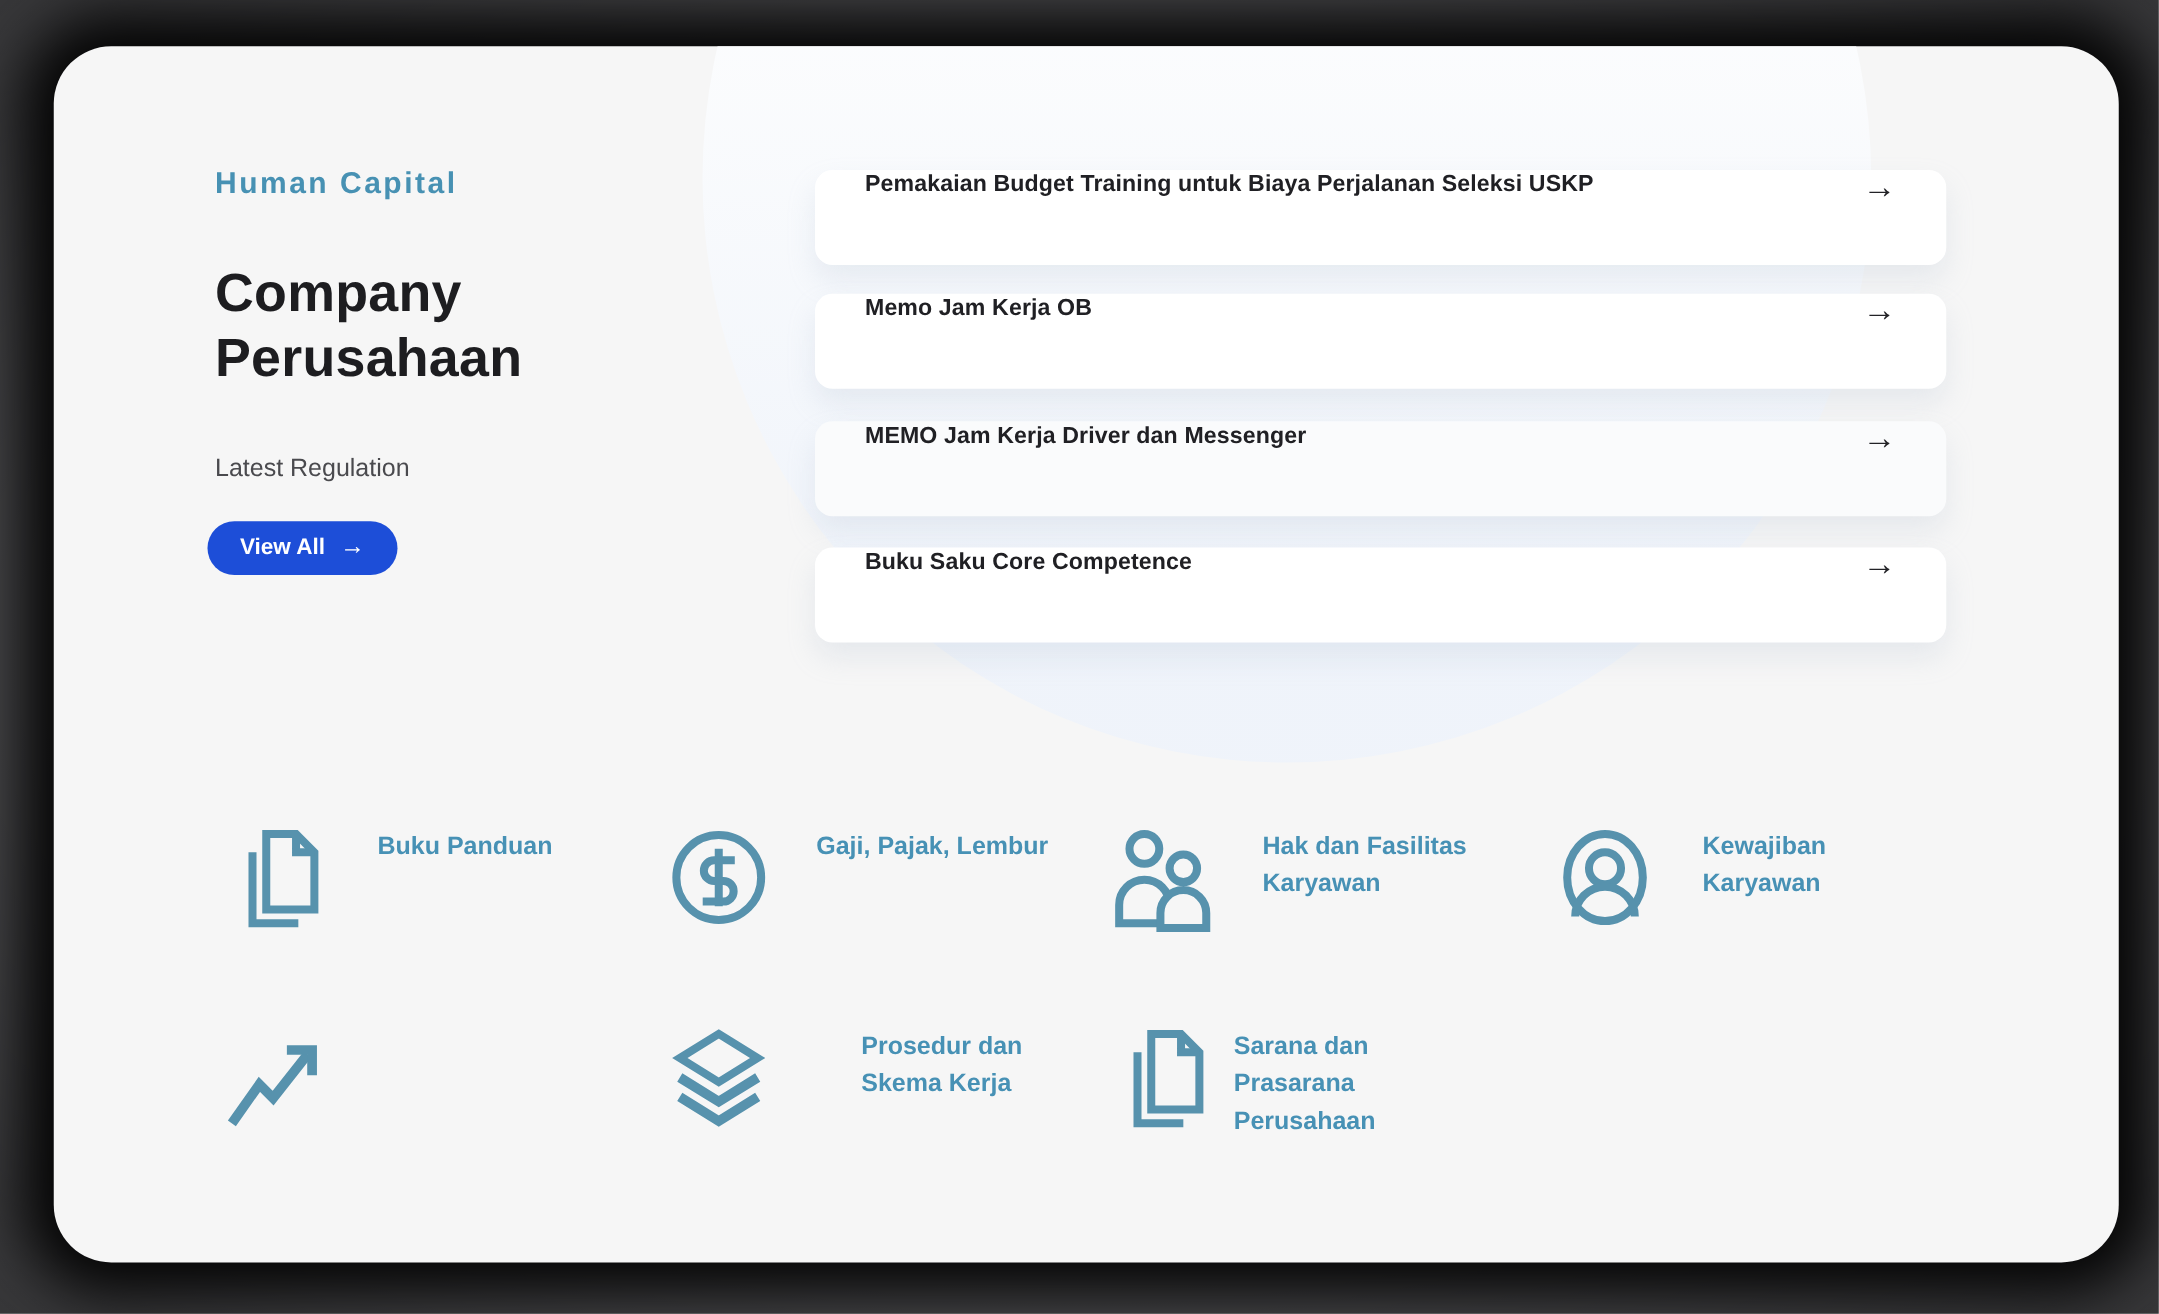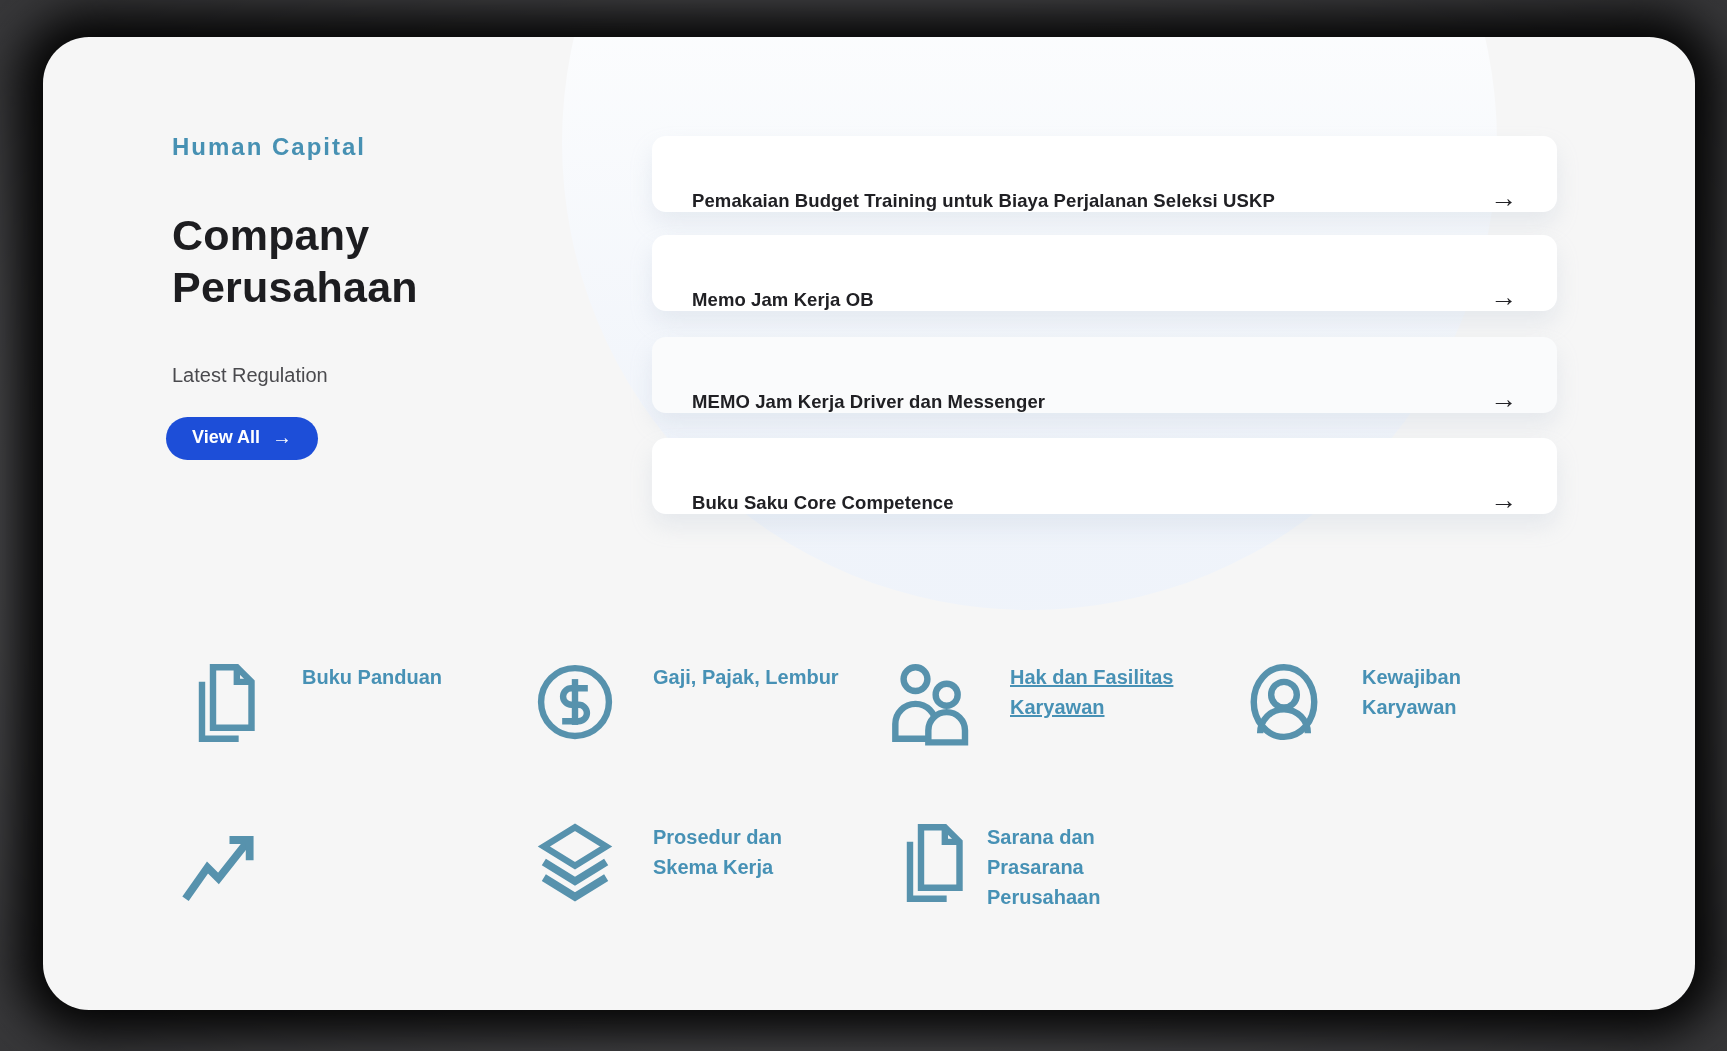--- a/index.html
+++ b/index.html
@@ -42,21 +42,21 @@
     background:#1d4ed8;color:#ffffff;border:none;cursor:pointer;
     font-family:inherit;font-size:18px;font-weight:700;
     padding:10px 26px 12px 26px;border-radius:22px;margin-left:-6px;
   }
   .view-all-btn .btn-arrow{font-size:20px;line-height:1;font-weight:400;}
   
   .reg-list{position:absolute;left:609px;top:99px;width:905px;}
   .reg-card{
     position:absolute;left:0;width:905px;height:76px;
     background:#ffffff;border-radius:14px;
-    display:flex;align-items:flex-end;justify-content:space-between;
+    display:flex;align-items:flex-start;justify-content:space-between;
     padding:0 40px;box-sizing:border-box;
     box-shadow:0 12px 22px rgba(175,185,205,.22);
     cursor:pointer;
   }
   .reg-card.alt{background:#fafbfc;}
   .reg-card:nth-child(1){top:0;}
   .reg-card:nth-child(2){top:99px;}
   .reg-card:nth-child(3){top:201px;}
   .reg-card:nth-child(4){top:302px;}
   .reg-title{color:#202024;font-size:18.5px;font-weight:700;letter-spacing:.1px;}
@@ -70,24 +70,24 @@
   
   .cat-0{left:137px;top:621px;}
   .cat-1{left:488px;top:621px;}
   .cat-2{left:845px;top:621px;}
   .cat-3{left:1197px;top:621px;}
   
   .cat-4{left:137px;top:781px;}
   .cat-5{left:488px;top:781px;}
   .cat-6{left:845px;top:781px;gap:11px;}
   
-  .cat-2 .category-label{max-width:170px;text-decoration:underline;}
+  .cat-2 .category-label{max-width:170px;}
   .cat-3 .category-label{max-width:120px;}
   .cat-4 .category-label{max-width:200px;}
-  .cat-5 .category-label{max-width:150px;}
+  .cat-5 .category-label{max-width:150px;margin-left:36px;}
   .cat-6 .category-label{max-width:118px;}
   .icon-box svg{width:100%;height:100%;}
   .icon-stroke{fill:none;stroke:#5792ad;stroke-width:7;stroke-miterlimit:10;}
   .icon-stroke.thick{stroke-width:8.5;}
   .icon-fillbg{fill:#f6f6f6;stroke:#5792ad;stroke-width:7;stroke-miterlimit:10;}
 </style>
 </head>
 <body>
 
 <div class="frame-shadow"></div>

